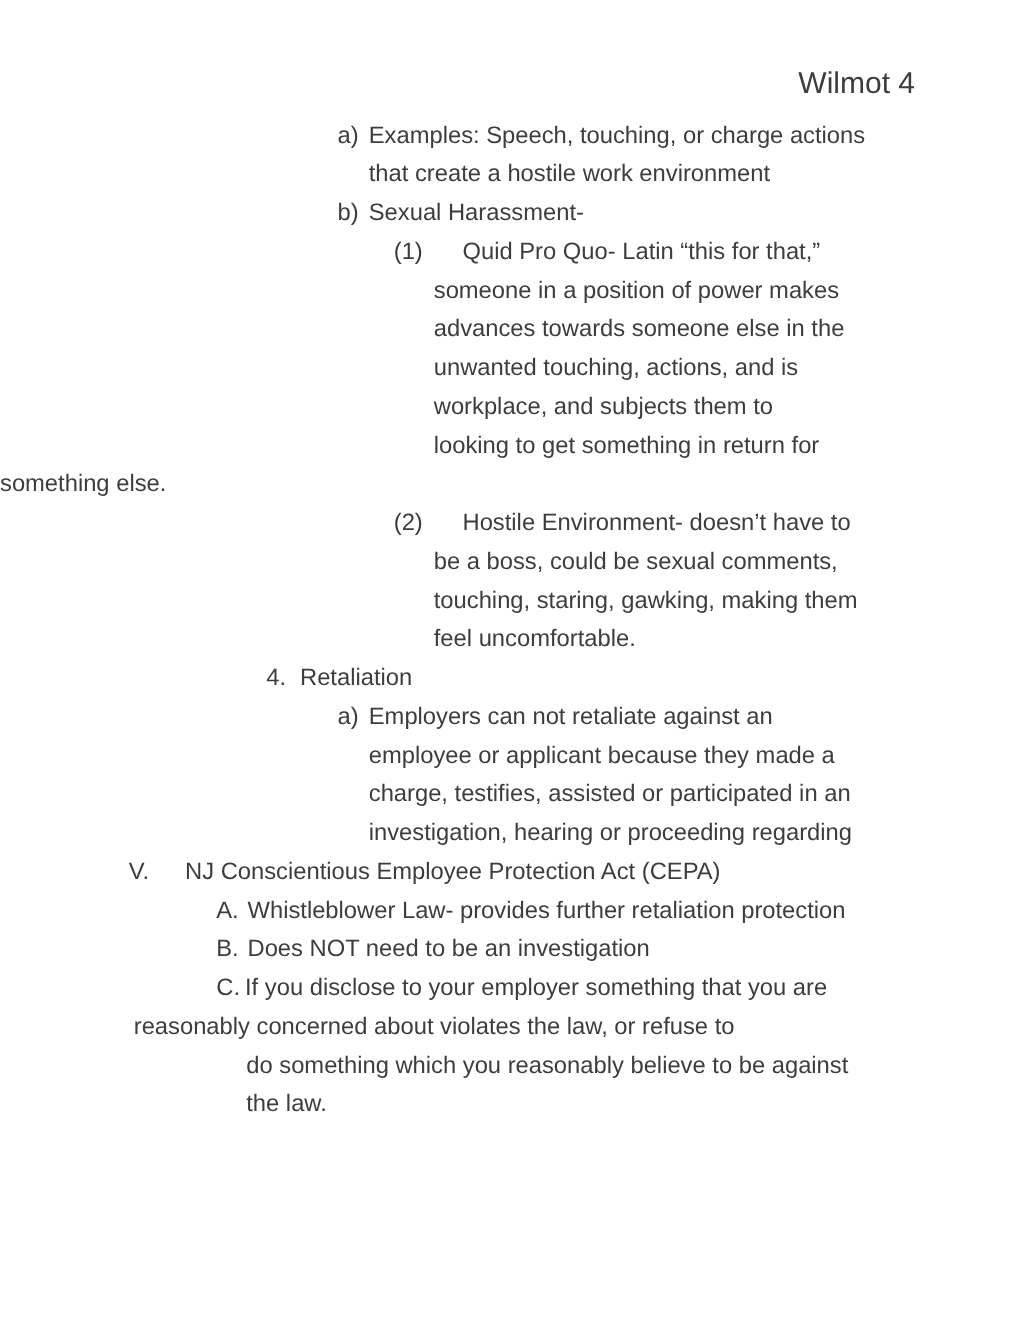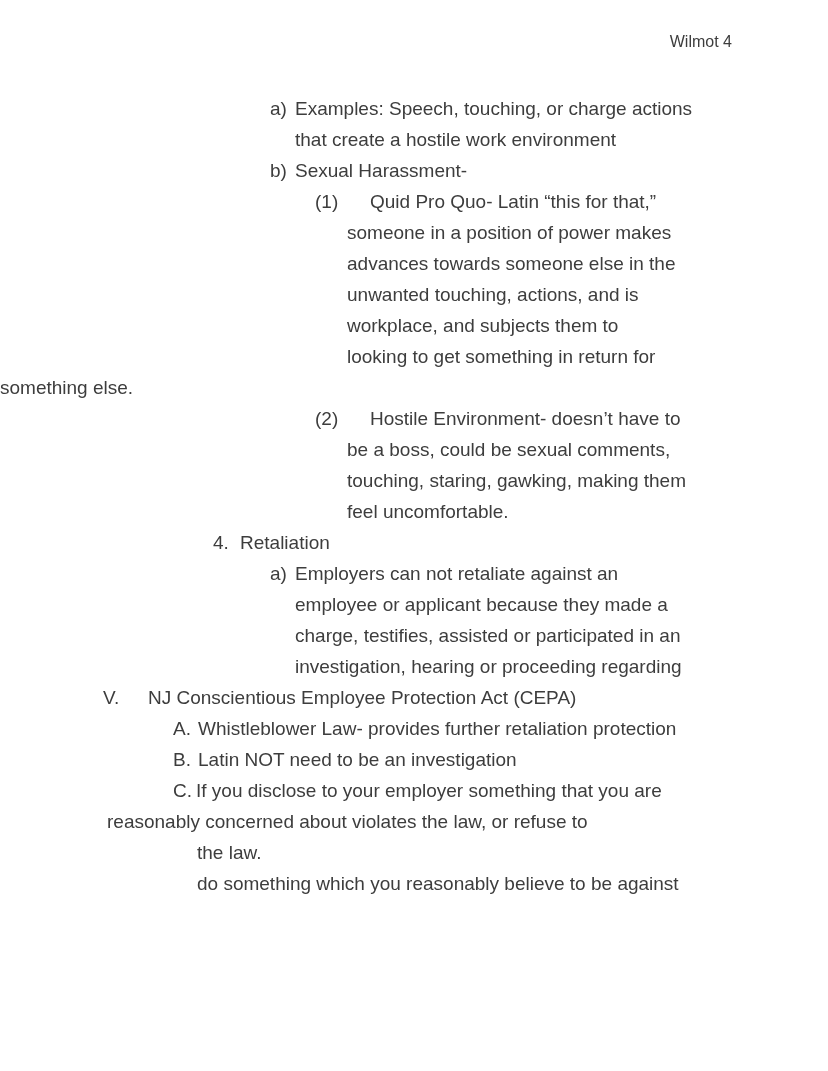--- a/index.html
+++ b/index.html
@@ -11,23 +11,23 @@
     position: relative;
     width: 828px;
     height: 1071px;
     background: #ffffff;
     overflow: hidden;
     font-family: "Liberation Sans", sans-serif;
     color: #3d3d3d;
   }
   .page-header {
     position: absolute;
-    top: 31px;
+    top: 56px;
     right: 96px;
-    font-size: 16px;
+    font-size: 24px;
     line-height: 22px;
     color: #3d3d3d;
   }
   .doc-content {
     position: absolute;
     top: 93px;
     left: 0;
     width: 828px;
   }
   .line {
@@ -88,24 +88,24 @@
 
     <div class="line" style="padding-left:295px"><span>charge, testifies, assisted or participated in an</span></div>
 
     <div class="line" style="padding-left:295px"><span>investigation, hearing or proceeding regarding</span></div>
 
 
     <div class="line" style="padding-left:148px"><span class="marker" style="left:103px">V.</span><span>NJ Conscientious Employee Protection Act (CEPA)</span></div>
 
     <div class="line" style="padding-left:198px"><span class="marker" style="left:173px">A.</span><span>Whistleblower Law- provides further retaliation protection</span></div>
 
-    <div class="line" style="padding-left:198px"><span class="marker" style="left:173px">B.</span><span>Latin NOT need to be an investigation</span></div>
+    <div class="line" style="padding-left:198px"><span class="marker" style="left:173px">B.</span><span>Does NOT need to be an investigation</span></div>
 
     <div class="line" style="padding-left:196px"><span class="marker" style="left:173px">C.</span><span>If you disclose to your employer something that you are</span></div>
 
     <div class="line" style="padding-left:107px"><span>reasonably concerned about violates the law, or refuse to</span></div>
 
+    <div class="line" style="padding-left:197px"><span>do something which you reasonably believe to be against</span></div>
+
     <div class="line" style="padding-left:197px"><span>the law.</span></div>
-
-    <div class="line" style="padding-left:197px"><span>do something which you reasonably believe to be against</span></div>
 
   </div>
 </div>
 
 </body></html>

